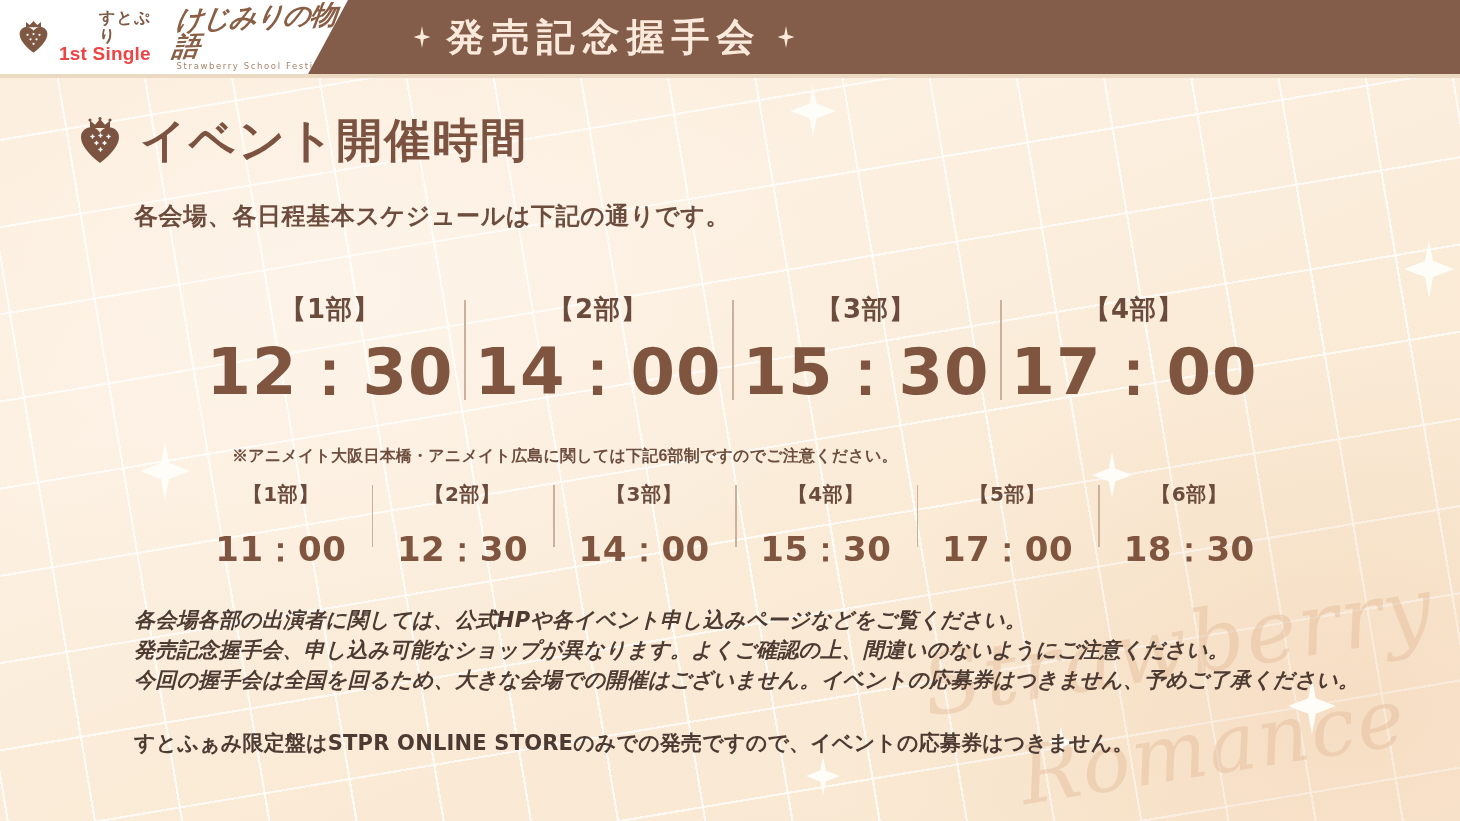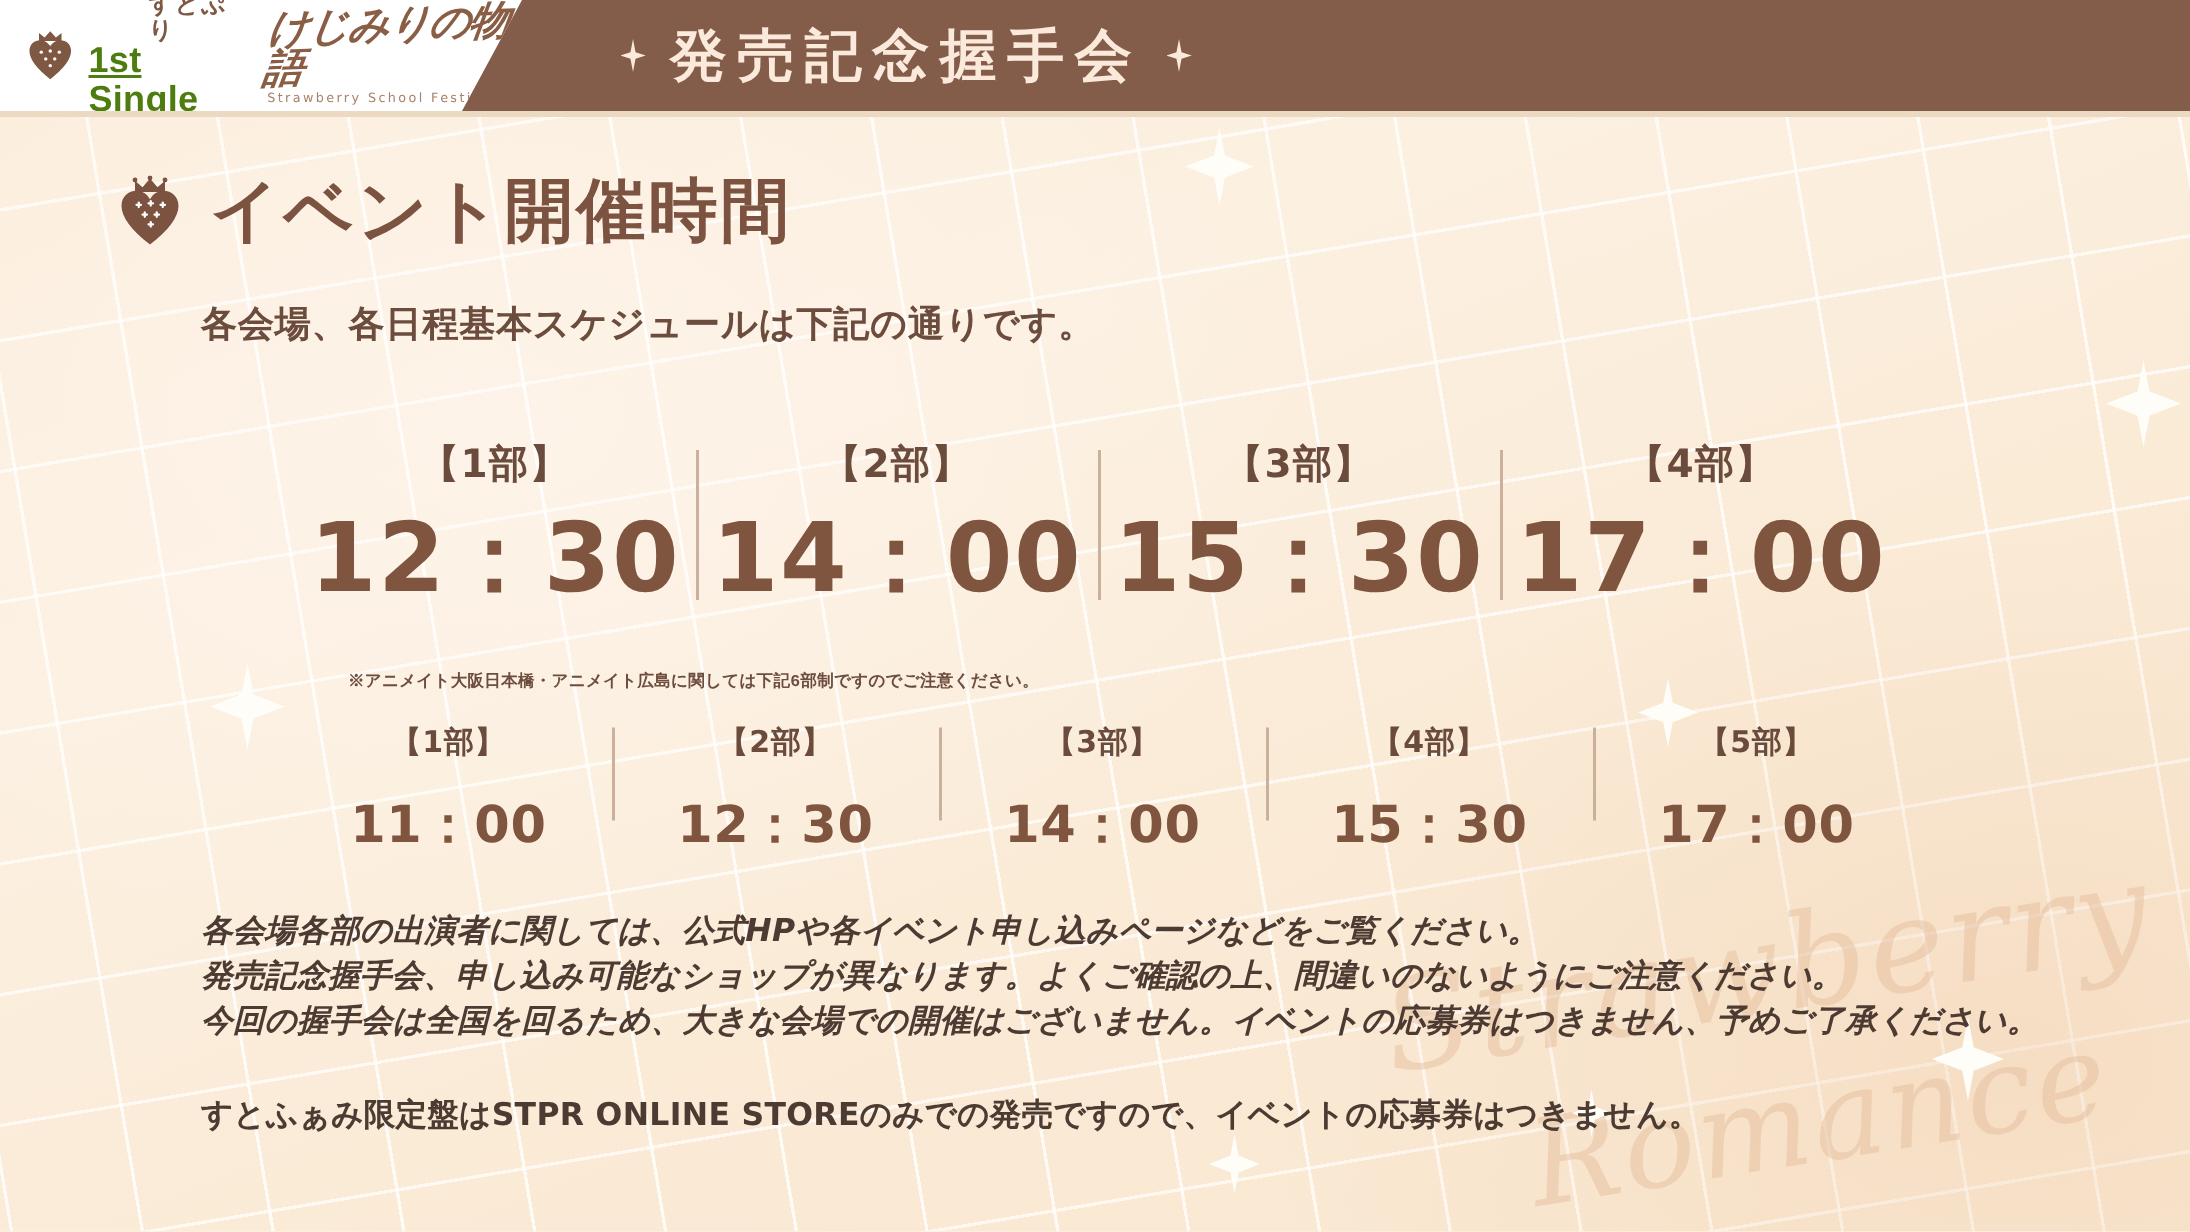--- a/index.html
+++ b/index.html
@@ -140,25 +140,24 @@
   #logo-left-text { display: flex; flex-direction: column; line-height: 1.08; }
   #logo-brand-jp {
     color: #7f5843;
     font-size: 16px;
     font-weight: 700;
     letter-spacing: 1px;
     font-family: "DejaVu Sans", "Liberation Sans", sans-serif;
     margin-left: 40px;
   }
   #logo-brand-en {
-    color: #4d7c0f;
-    font-size: 24px;
+    color: #ef4444;
+    font-size: 19px;
     font-weight: 700;
     letter-spacing: .2px;
-    text-decoration: underline;
   }
   #logo-right {
     margin-left: 16px;
     display: flex;
     flex-direction: column;
     align-items: center;
   }
   #logo-title-jp {
     color: #8a5e45;
     font-size: 27px;
@@ -244,24 +243,24 @@
     font-size: 64px;
     font-weight: 700;
     letter-spacing: 1px;
     font-family: "DejaVu Sans", "Liberation Sans", sans-serif;
   }
 
   #schedule-note {
     position: absolute;
     left: 232px; top: 368px;
     color: #6d4d3e;
-    font-size: 11px;
+    font-size: 16px;
     font-weight: 600;
     letter-spacing: .2px;
-    font-family: Liberation Mono, monospace;
+    font-family: Liberation Sans, sans-serif;
   }
 
   
   #schedule-secondary {
     position: absolute;
     left: 190px; top: 403px;
     width: 1090px;
     display: flex;
   }
   .sched-cell-sm {
@@ -427,20 +426,24 @@
       <span class="part-time-sm">14：00</span>
     </div>
     <div class="sched-cell-sm">
       <span class="part-label-sm">【4部】</span>
       <span class="part-time-sm">15：30</span>
     </div>
     <div class="sched-cell-sm">
       <span class="part-label-sm">【5部】</span>
       <span class="part-time-sm">17：00</span>
     </div>
+    <div class="sched-cell-sm">
+      <span class="part-label-sm">【6部】</span>
+      <span class="part-time-sm">18：30</span>
+    </div>
   </div>
 
   <div id="notes-block">
     <span class="note-line">各会場各部の出演者に関しては、公式HPや各イベント申し込みページなどをご覧ください。</span>
     <span class="note-line">発売記念握手会、申し込み可能なショップが異なります。よくご確認の上、間違いのないようにご注意ください。</span>
     <span class="note-line">今回の握手会は全国を回るため、大きな会場での開催はございません。イベントの応募券はつきません、予めご了承ください。</span>
   </div>
 
   <div id="notes-tail">
     <span class="note-line">すとふぁみ限定盤はSTPR ONLINE STOREのみでの発売ですので、イベントの応募券はつきません。</span>

